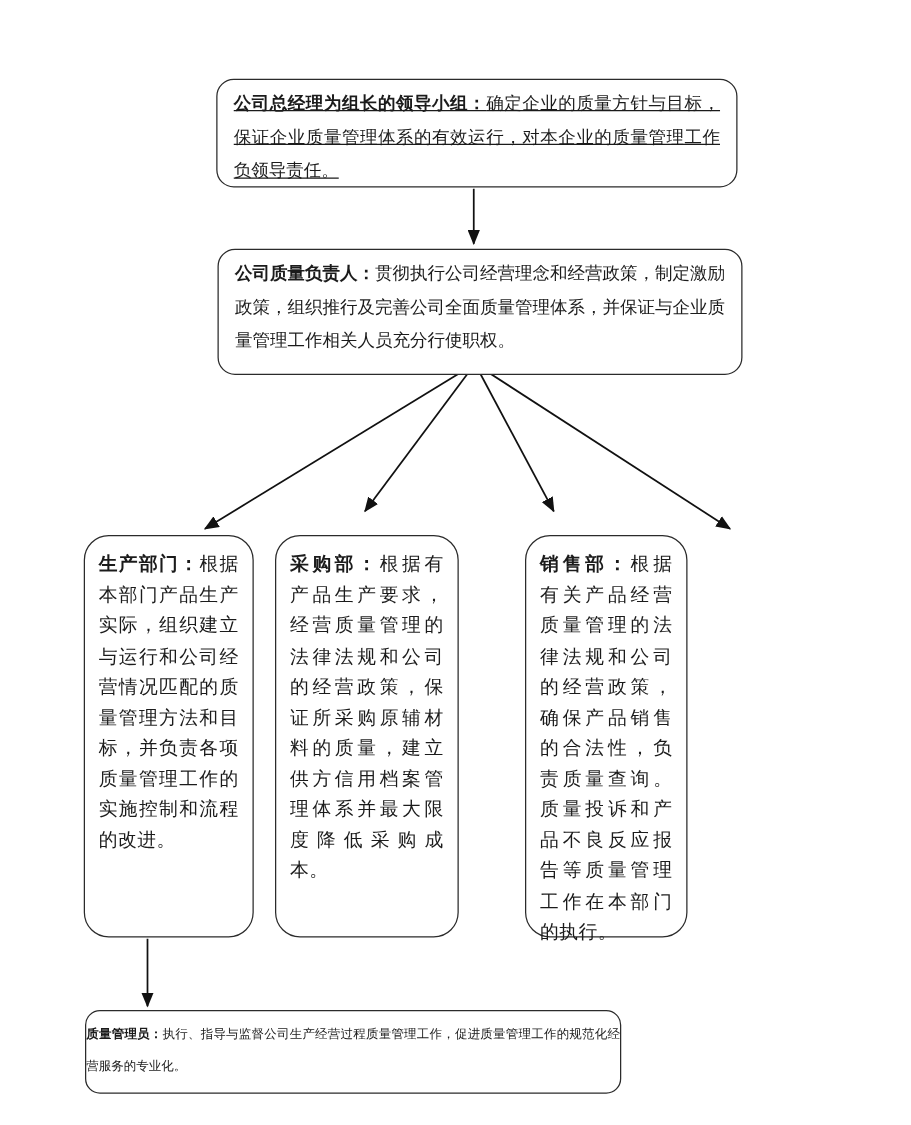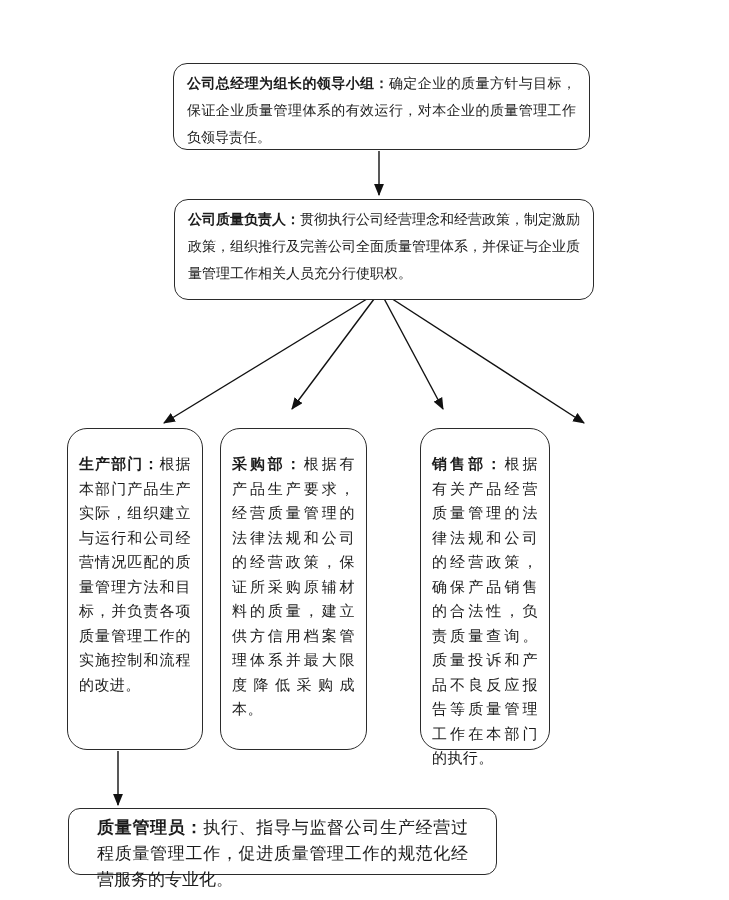--- a/index.html
+++ b/index.html
@@ -18,24 +18,24 @@
     border:1.3px solid #2b2b2b;
     border-radius:14px;
     background:#ffffff;
   }
   .node p {
     text-align:justify;
     text-justify:inter-character;
   }
   .node b { font-weight:bold; }
   .wide  { font-size:14px;  line-height:27px;   padding:6px 13px; }
-  .col   { font-size:15px;  line-height:24.5px; padding:23px 11px; border-radius:20px; letter-spacing:0.4px; }
-  .foot  { font-size:17px;  line-height:26px;   padding:6px 28px; border-radius:12px; }
+  .col   { font-size:15px;  line-height:24.5px; padding:11px 11px; border-radius:20px; letter-spacing:0.4px; }
+  .foot  { font-size:10px;  line-height:26px;   padding:6px 0; border-radius:12px; }
 
-  #box-leadership  { left:173px; top:63px;  width:417px; height:87px;  }
+  #box-leadership  { left:173px; top:63px;  width:417px; height:87px;text-decoration:underline;  }
   #box-director    { left:154px; top:199px; width:420px; height:101px;margin-left:20px;  }
   #box-production  { left:67px;  top:428px; width:136px; height:322px; }
   #box-purchasing  { left:220px; top:428px; width:147px; height:322px; }
   #box-sales       { left:381px; top:428px; width:130px; height:322px;margin-left:39px; }
   #box-commerce    { left:537px; top:428px; width:134px; height:322px; }
   #box-qmanager    { left:68px;  top:808px; width:429px; height:67px;  }
 
   #arrows {
     position:absolute; left:0; top:0; width:729px; height:900px;
     pointer-events:none;

